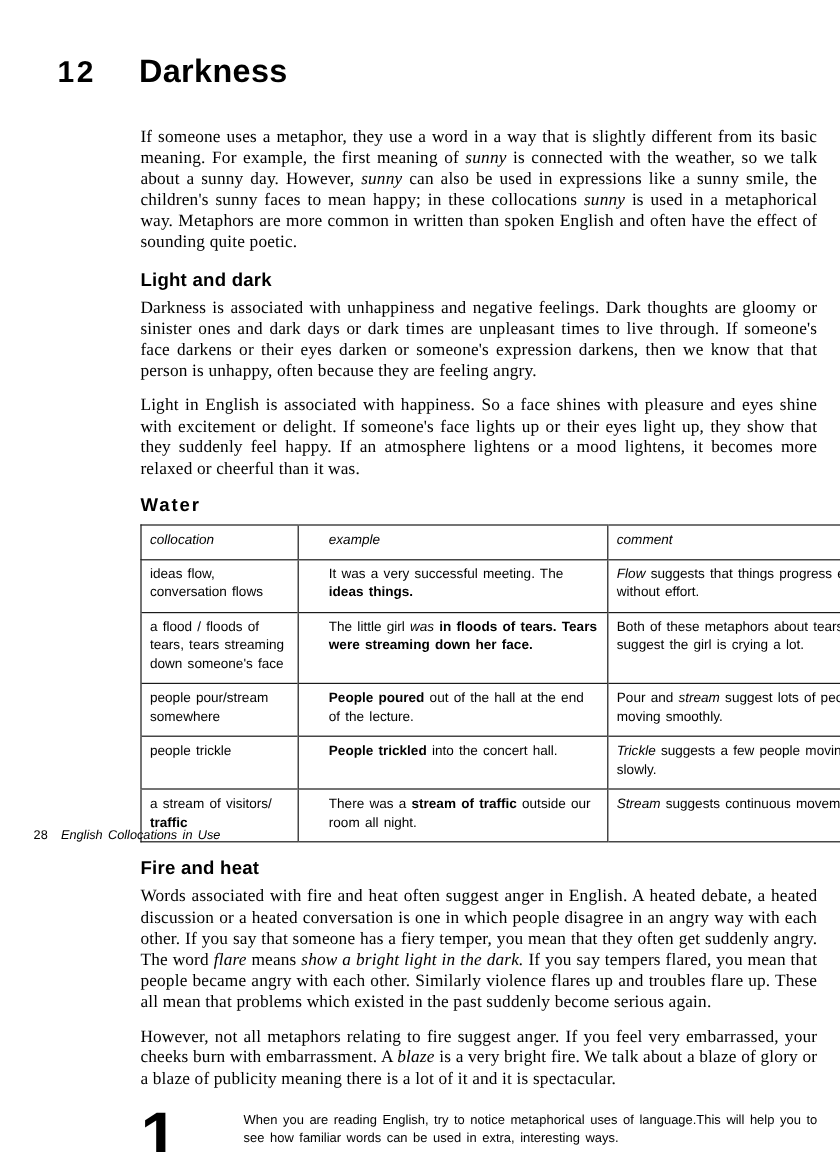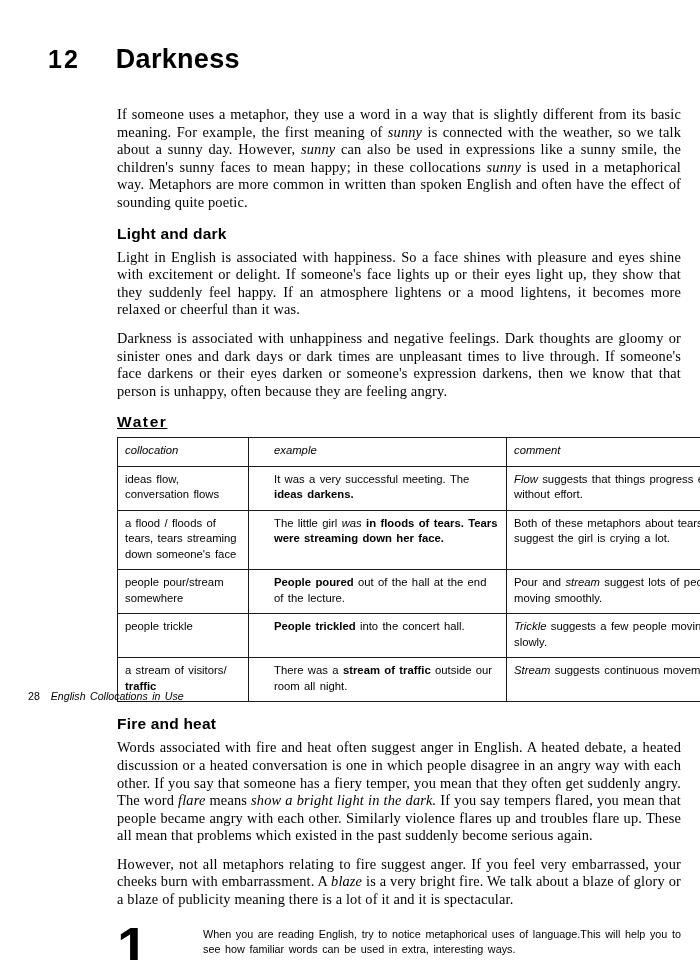--- a/index.html
+++ b/index.html
@@ -59,21 +59,21 @@
   }
   .it { font-style: italic; }
 
   h2.section {
     font-family: "Liberation Sans", sans-serif;
     font-size: 15.5px;
     font-weight: bold;
     margin: 13px 0 6px 0;
     letter-spacing: 0.2px;
   }
-  h2.section.spaced { letter-spacing: 1.6px; text-decoration: underline; }
+  h2.section.spaced { letter-spacing: 1.6px; }
 
   
   table.collocation-table {
     border-collapse: collapse;
     width: 564px;
     margin: 5px 0 0 0;
     font-family: "Liberation Sans", sans-serif;
     font-size: 11.3px;
     table-layout: fixed;
   }
@@ -148,37 +148,37 @@
     <span class="chapter-num">12</span>
     <span class="chapter-title">Darkness</span>
   </div>
 
   <div class="content">
 
     <p class="body"><span>If someone uses a metaphor, they use a word in a way that is slightly different from its basic meaning. For example, the first meaning of </span><span class="it">sunny</span><span> is connected with the weather, so we talk about a sunny day. However, </span><span class="it">sunny</span><span> can also be used in expressions like a sunny smile, the children's sunny faces to mean happy; in these collocations </span><span class="it">sunny</span><span> is used in a metaphorical way. Metaphors are more common in written than spoken English and often have the effect of sounding quite poetic.</span></p>
 
     <h2 class="section">Light and dark</h2>
 
+    <p class="body">Darkness is associated with unhappiness and negative feelings. Dark thoughts are gloomy or sinister ones and dark days or dark times are unpleasant times to live through. If someone's face darkens or their eyes darken or someone's expression darkens, then we know that that person is unhappy, often because they are feeling angry.</p>
     <p class="body">Light in English is associated with happiness. So a face shines with pleasure and eyes shine with excitement or delight. If someone's face lights up or their eyes light up, they show that they suddenly feel happy. If an atmosphere lightens or a mood lightens, it becomes more relaxed or cheerful than it was.</p>
-    <p class="body">Darkness is associated with unhappiness and negative feelings. Dark thoughts are gloomy or sinister ones and dark days or dark times are unpleasant times to live through. If someone's face darkens or their eyes darken or someone's expression darkens, then we know that that person is unhappy, often because they are feeling angry.</p>
 
     <h2 class="section spaced">Water</h2>
 
     <table class="collocation-table">
       <thead>
         <tr>
           <td class="c1">collocation</td>
           <td class="c2">example</td>
           <td class="c3">comment</td>
         </tr>
       </thead>
       <tbody id="table-body">
           <tr>
             <td class="c1"><span>ideas flow, conversation flows</span></td>
-            <td class="c2"><span>It was a very successful meeting. The </span><span class="b">ideas darkens.</span></td>
+            <td class="c2"><span>It was a very successful meeting. The </span><span class="b">ideas things.</span></td>
             <td class="c3"><span class="i">Flow</span><span> suggests that things progress easily, without effort.</span></td>
           </tr>
           <tr>
             <td class="c1"><span>a flood / floods of tears, tears streaming down someone's face</span></td>
             <td class="c2"><span>The little girl </span><span class="i">was</span><span> </span><span class="b">in floods of tears. Tears were streaming down her face.</span></td>
             <td class="c3"><span>Both of these metaphors about tears suggest the girl is crying a lot.</span></td>
           </tr>
           <tr>
             <td class="c1"><span>people pour/stream somewhere</span></td>
             <td class="c2"><span class="b">People poured</span><span> out of the hall at the end of the lecture.</span></td>

